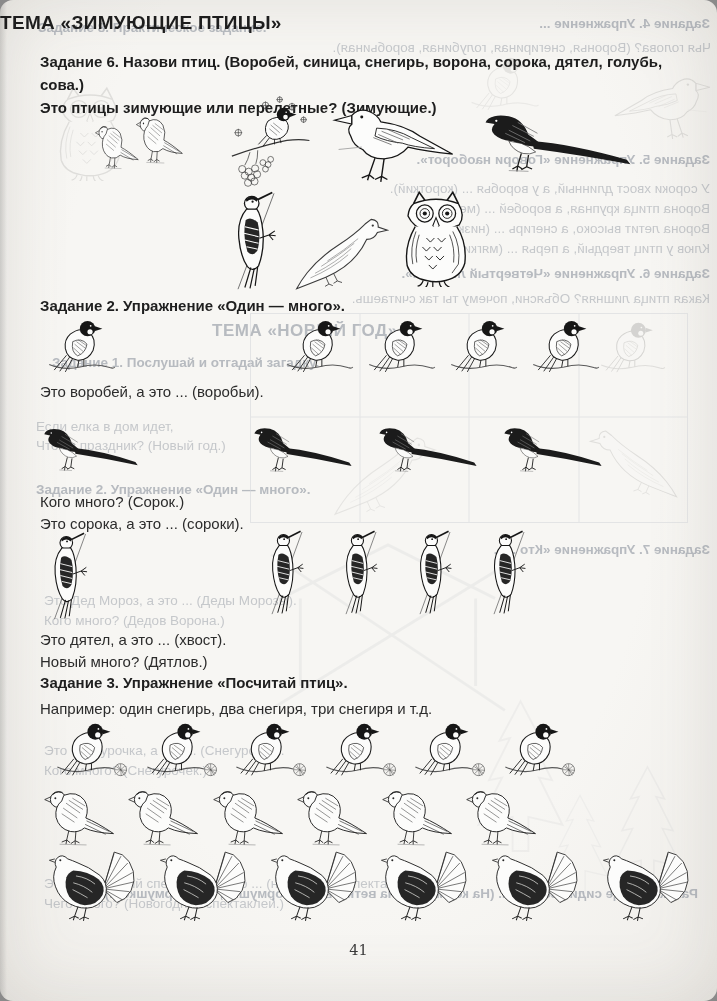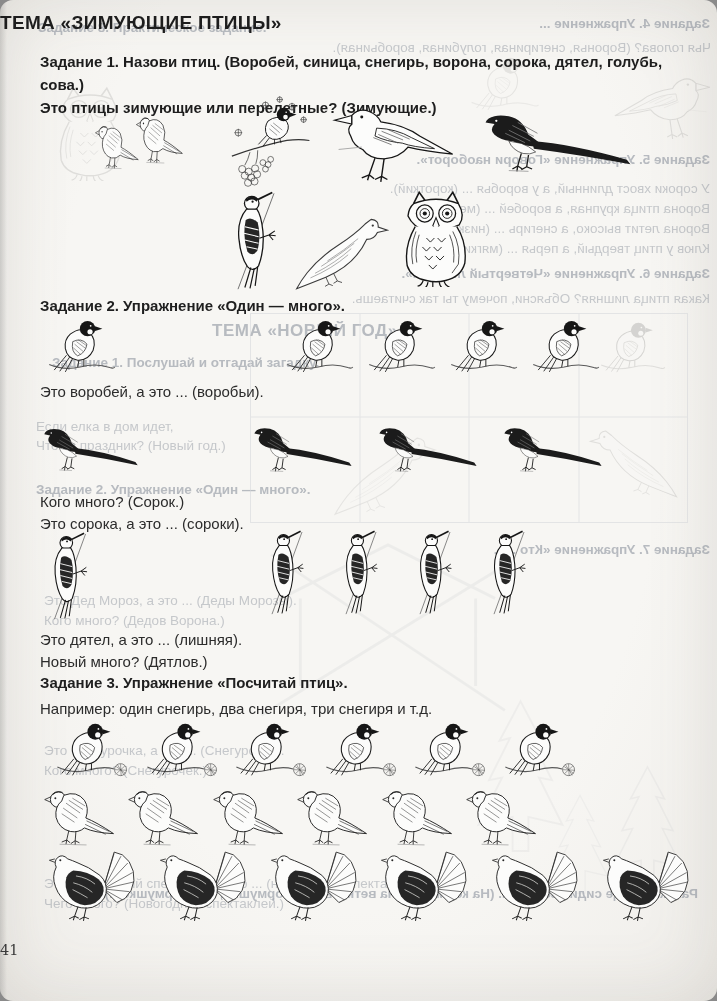--- a/index.html
+++ b/index.html
@@ -25,21 +25,21 @@
   .row-magpies svg{width:102px;height:51px;}
   .row-woodpeckers svg{width:50px;height:86px;}
   .row-bullfinches svg{width:76px;height:60px;}
   .row-sparrows svg{width:78px;height:64px;}
   .row-pigeons svg{width:92px;height:75px;}
   .ghost{position:absolute;font-size:13.5px;line-height:1.25;color:rgba(128,135,148,.42);white-space:nowrap;}
   .ghost.b{font-weight:700;color:rgba(120,128,142,.5);}
   .ghost.m{transform:scaleX(-1);text-align:left;}
   .ghost.big{font-size:17px;letter-spacing:.5px;}
   .gimg{position:absolute;}
-  .pagenum{left:0;top:942px;width:100%;font-family:"DejaVu Serif", serif;font-size:14.5px;color:#3a3a3a;}
+  .pagenum{left:0;top:942px;width:100%;text-align:center;font-family:"DejaVu Serif", serif;font-size:14.5px;color:#3a3a3a;}
 </style>
 </head>
 <body>
 
 <svg style="position:absolute;width:0;height:0" aria-hidden="true">
 <defs>
   <symbol id="b-tit" viewBox="0 0 110 95">
     <path d="M2,75 Q26,85 52,79 Q78,72 100,80 Q106,82 108,79" fill="none" stroke="#5a5a5a" stroke-width="1.8"></path>
     <path d="M30,60 L10,84 M35,63 L19,86 M40,65 L28,87" stroke="#2a2a2a" stroke-width="1.5"></path>
     <path d="M36,26 Q52,13 66,23 Q79,33 73,52 Q65,69 48,68 Q31,66 28,49 Q26,35 36,26 Z" fill="#fcfcfb" stroke="#1d1d1d" stroke-width="1.7"></path>
@@ -264,21 +264,21 @@
       <line x1="110" y1="0" x2="110" y2="210"></line>
         <line x1="219" y1="0" x2="219" y2="210"></line>
         <line x1="329" y1="0" x2="329" y2="210"></line>
       <line x1="0" y1="104" x2="438" y2="104"></line>
     </g>
   </svg>
 
   <div class="abs title">ТЕМА «ЗИМУЮЩИЕ ПТИЦЫ»</div>
 
   <div class="abs t1head">
-    <div>Задание 1. Назови птиц. (Воробей, синица, снегирь, ворона, сорока, дятел, голубь, сова.)</div>
+    <div>Задание 6. Назови птиц. (Воробей, синица, снегирь, ворона, сорока, дятел, голубь, сова.)</div>
     <div>Это птицы зимующие или перелетные? (Зимующие.)</div>
   </div>
   <svg class="abs" style="left:95px;top:113px" width="92" height="68" viewBox="0 0 180 105" preserveAspectRatio="none">
       <use href="#b-sparrow-pair"></use>
     </svg>
   <svg class="abs" style="left:228px;top:95px" width="84" height="104" viewBox="0 0 130 160" preserveAspectRatio="none">
       <use href="#b-rowan"></use>
     </svg>
   <svg class="abs" style="left:332px;top:102px" width="124" height="87" viewBox="0 0 150 110" preserveAspectRatio="none">
       <use href="#b-crow"></use>
@@ -349,21 +349,21 @@
         <use href="#b-woodpecker"></use>
       </svg>
       <svg viewBox="0 0 70 120">
         <use href="#b-woodpecker"></use>
       </svg>
       <svg viewBox="0 0 70 120">
         <use href="#b-woodpecker"></use>
       </svg>
     </div>
   <div class="abs body-2l" style="left:40px;top:629px">
-    <p>Это дятел, а это ... (лишняя).</p>
+    <p>Это дятел, а это ... (хвост).</p>
     <p>Новый много? (Дятлов.)</p>
   </div>
 
   <div class="abs h" style="left:40px;top:674px">Задание 3. Упражнение «Посчитай птиц».</div>
   <div class="abs" style="left:40px;top:700px;font-size:15px;color:#2c2c2c">Например: один снегирь, два снегиря, три снегиря и т.д.</div>
 
   <div class="abs birdrow row-bullfinches" style="left:56px;top:721px;width:524px">
       <svg viewBox="0 0 120 95">
         <use href="#b-bullfinch"></use>
       </svg>

